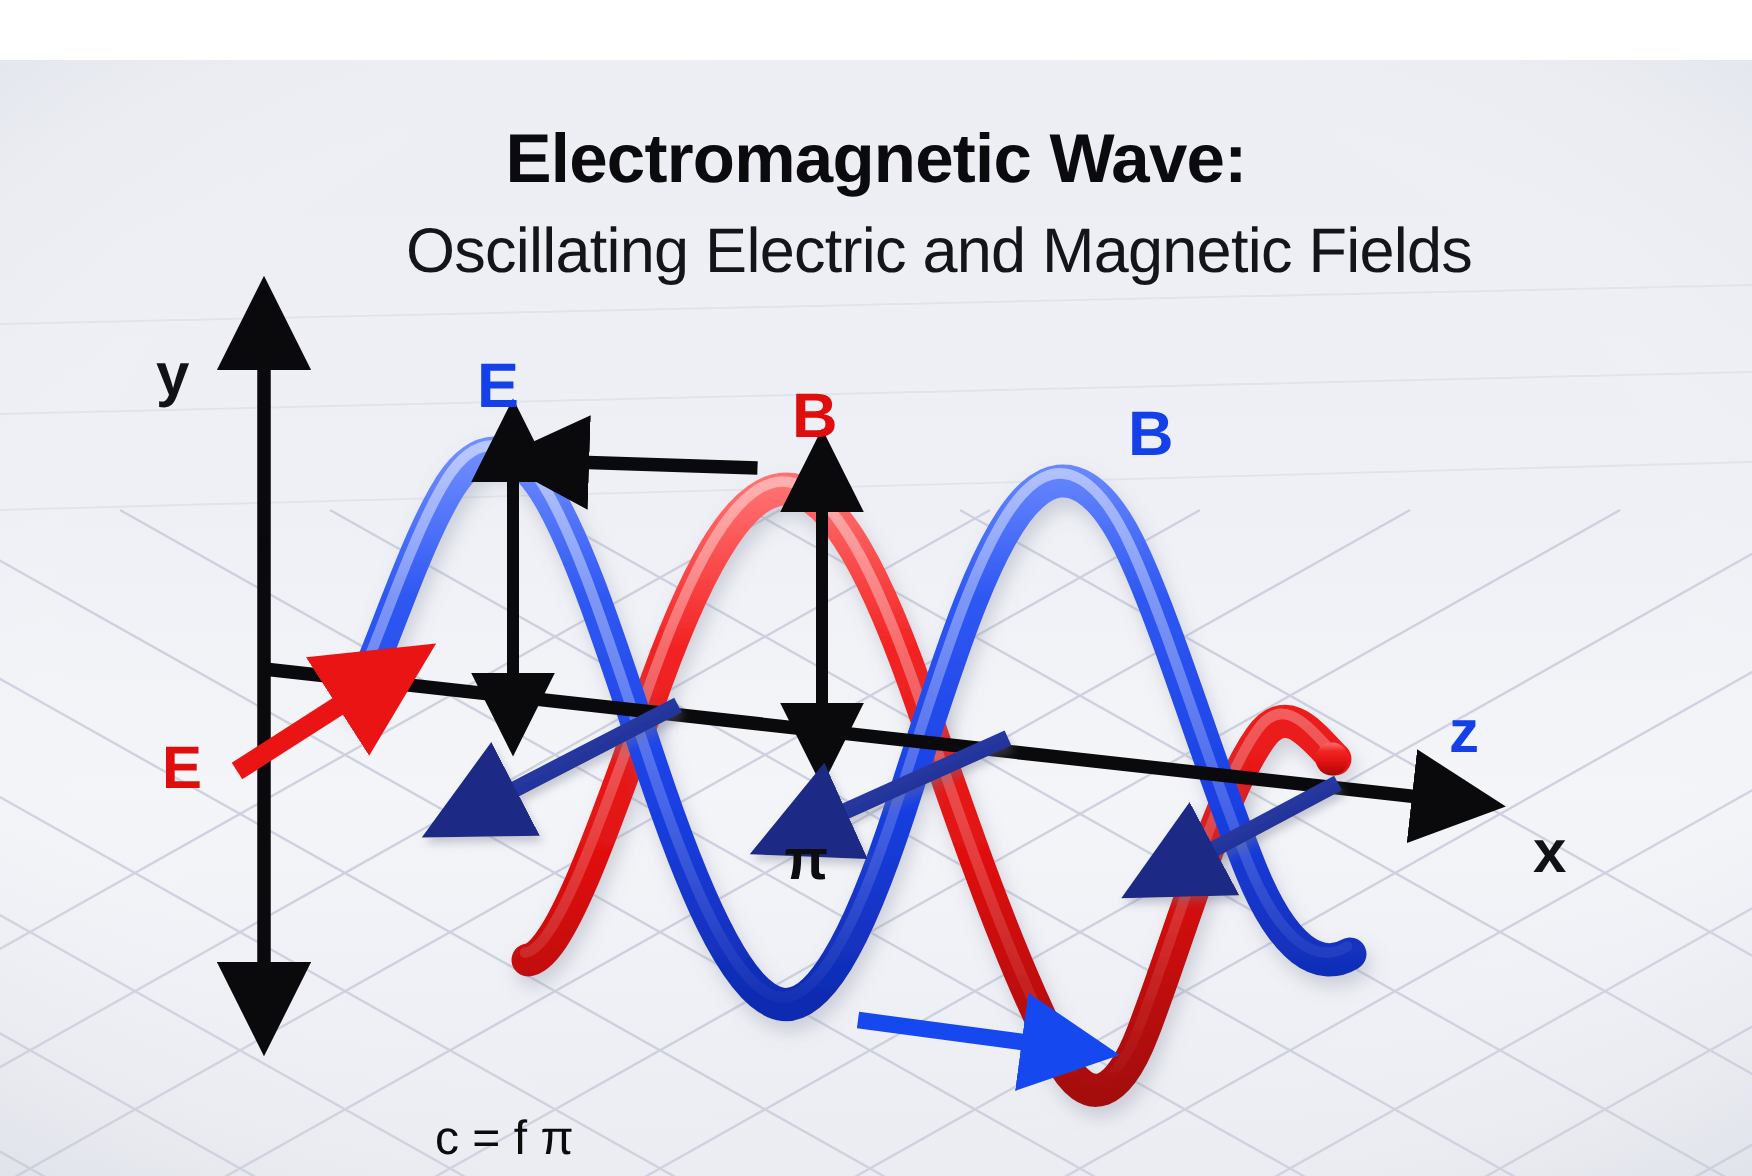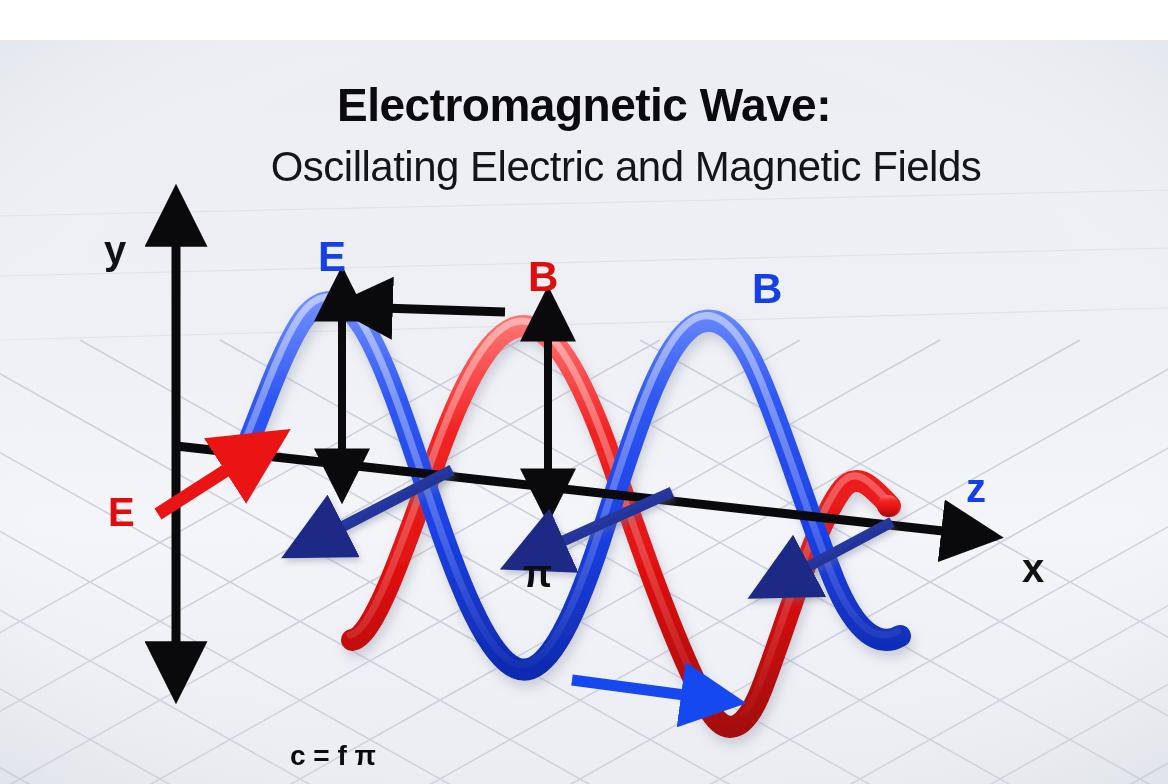--- a/index.html
+++ b/index.html
@@ -60,22 +60,22 @@
   }
   #label-y  { left: 104px; top: 190px; color: #111215; }
   #label-x  { left: 1022px; top: 508px; color: #111215; }
   #label-z  { left: 966px; top: 428px; color: #1340e8; }
   #label-E-top { left: 318px; top: 196px; color: #1340e8; }
   #label-B-mid { left: 528px; top: 216px; color: #e00d0d; }
   #label-B-right { left: 752px; top: 228px; color: #1340e8; }
   #label-E-left { left: 108px; top: 452px; color: #e00d0d; font-size: 40px; }
   #label-pi { left: 523px; top: 515px; color: #0d0d10; font-size: 38px; font-weight: bold;}
   .formula {
-    font-size: 28px;
-    font-weight: bold;
+    font-size: 32px;
+    font-weight: normal;
     color: #0b0b0d;
     top: 702px;
   }
   #formula-1 { left: 290px; }
   #formula-2 { left: 588px; }
   sup.exp { font-size: 0.62em; vertical-align: super; }
 </style>
 </head>
 <body>
 

